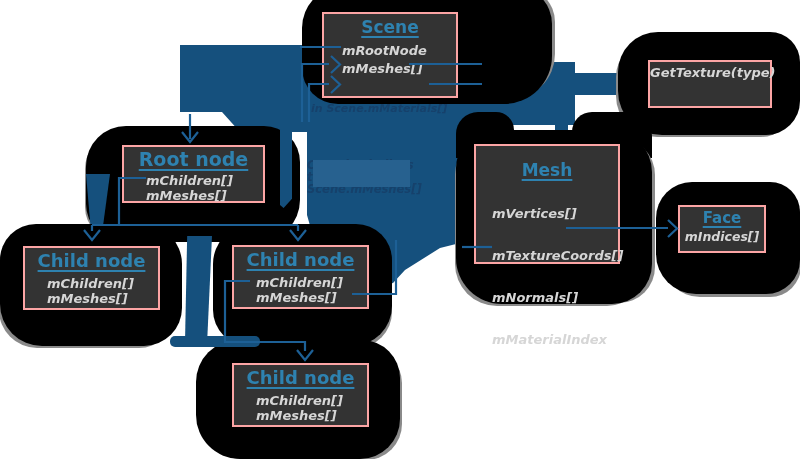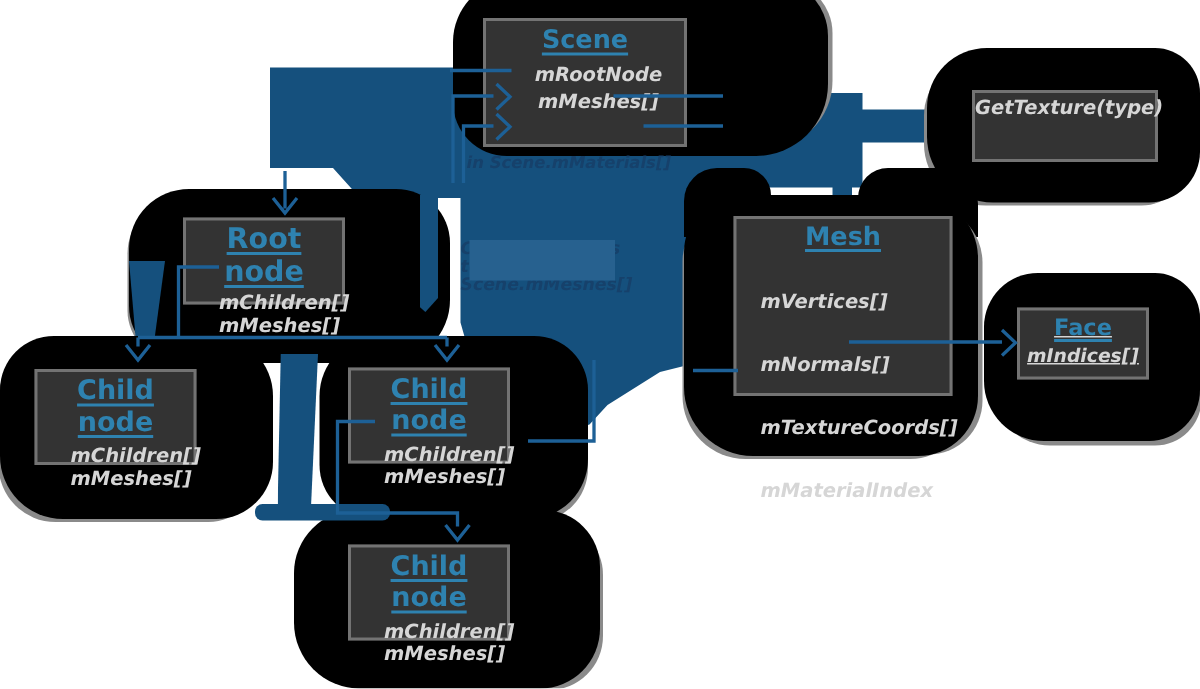--- a/index.html
+++ b/index.html
@@ -32,47 +32,47 @@
   .bit-streak{left:170px;top:336px;width:90px;height:11px;border-radius:5px;}
   .bit-leftcol{left:280px;top:130px;width:12px;height:78px;clip-path:polygon(0 0,100% 0,100% 88%,30% 100%,0 96%);}
 
   
   .note{position:absolute;z-index:4;color:#16416b;font-weight:bold;font-style:italic;line-height:12px;white-space:nowrap;}
   .note-material{left:311px;top:103px;font-size:11px;}
   .note-mesh{left:307px;top:159px;font-size:11.5px;}
   .note-overlay{position:absolute;left:313px;top:160px;width:97px;height:27px;background:#27618f;z-index:4;}
 
   
-  .node{position:absolute;background:#333333;border:2px solid #737373;z-index:5;color:#d6d6d6;}
+  .node{position:absolute;background:#333333;border:2px solid #fca5a5;z-index:5;color:#d6d6d6;}
   .node .title{display:block;text-align:center;font-weight:bold;color:#2e82b0;text-decoration:underline;text-decoration-thickness:2px;text-underline-offset:3px;}
   .node .row{font-weight:bold;font-style:italic;font-size:13px;white-space:nowrap;}
   .rows-left .row{padding-left:18px;}
   .rows-center .row{text-align:center;}
 
   .node-scene{left:322px;top:12px;width:136px;height:86px;padding-top:3px;}
   .node-scene .title{font-size:17px;margin-bottom:5px;}
-  .node-scene .row{line-height:18px;text-align:center;}
+  .node-scene .row{line-height:18px;}
 
   .node-material{left:648px;top:60px;width:124px;height:48px;padding-top:3px;}
   .node-material .title{font-size:16px;margin-bottom:2px;}
   .node-material .row{line-height:16px;}
 
-  .node-mesh{left:489px;top:144px;width:146px;height:120px;padding-top:2px;}
+  .node-mesh{left:474px;top:144px;width:146px;height:120px;padding-top:14px;}
   .node-mesh .title{font-size:17px;margin-bottom:4px;}
   .node-mesh .row{line-height:17px;padding-left:16px;margin-top:25px;}
 
-  .node-face{left:678px;top:205px;width:88px;height:48px;padding-top:2px;text-decoration:underline;}
+  .node-face{left:678px;top:205px;width:88px;height:48px;padding-top:2px;}
   .node-face .title{font-size:15px;margin-bottom:2px;}
   .node-face .row{font-size:12.5px;line-height:15px;}
 
-  .node-root{left:122px;top:145px;width:108px;height:58px;padding-top:1px;}
+  .node-root{left:122px;top:145px;width:143px;height:58px;padding-top:1px;}
   .node-root .title{font-size:19px;margin-bottom:3px;}
   .node-root .row{line-height:15px;padding-left:22px;}
 
-  .node-child{width:108px;height:64px;padding-top:2px;}
+  .node-child{width:137px;height:64px;padding-top:2px;}
   .node-child .title{font-size:18px;margin-bottom:5px;}
   .node-child .row{line-height:15px;padding-left:22px;}
   .node-child-left{left:23px;top:246px;}
   .node-child-middle{left:232px;top:245px;}
   .node-child-bottom{left:232px;top:363px;}
 
   .ln{stroke:#1d6096;stroke-width:2.2;fill:none;}
   .blobfill{fill:#15507d;}
 </style>
 </head>
@@ -118,22 +118,22 @@
     <div class="row">mMeshes[]</div>
   </div>
 
   <div class="node node-material rows-center">
     <div class="row">GetTexture(type)</div>
   </div>
 
   <div class="node node-mesh rows-left">
     <span class="title">Mesh</span>
     <div class="row">mVertices[]</div>
+    <div class="row">mTextureCoords[]</div>
     <div class="row">mNormals[]</div>
-    <div class="row">mTextureCoords[]</div>
     <div class="row">mMaterialIndex</div>
   </div>
 
   <div class="node node-face rows-center">
     <span class="title">Face</span>
     <div class="row">mIndices[]</div>
   </div>
 
   <div class="node node-root rows-left">
     <span class="title">Root node</span>

